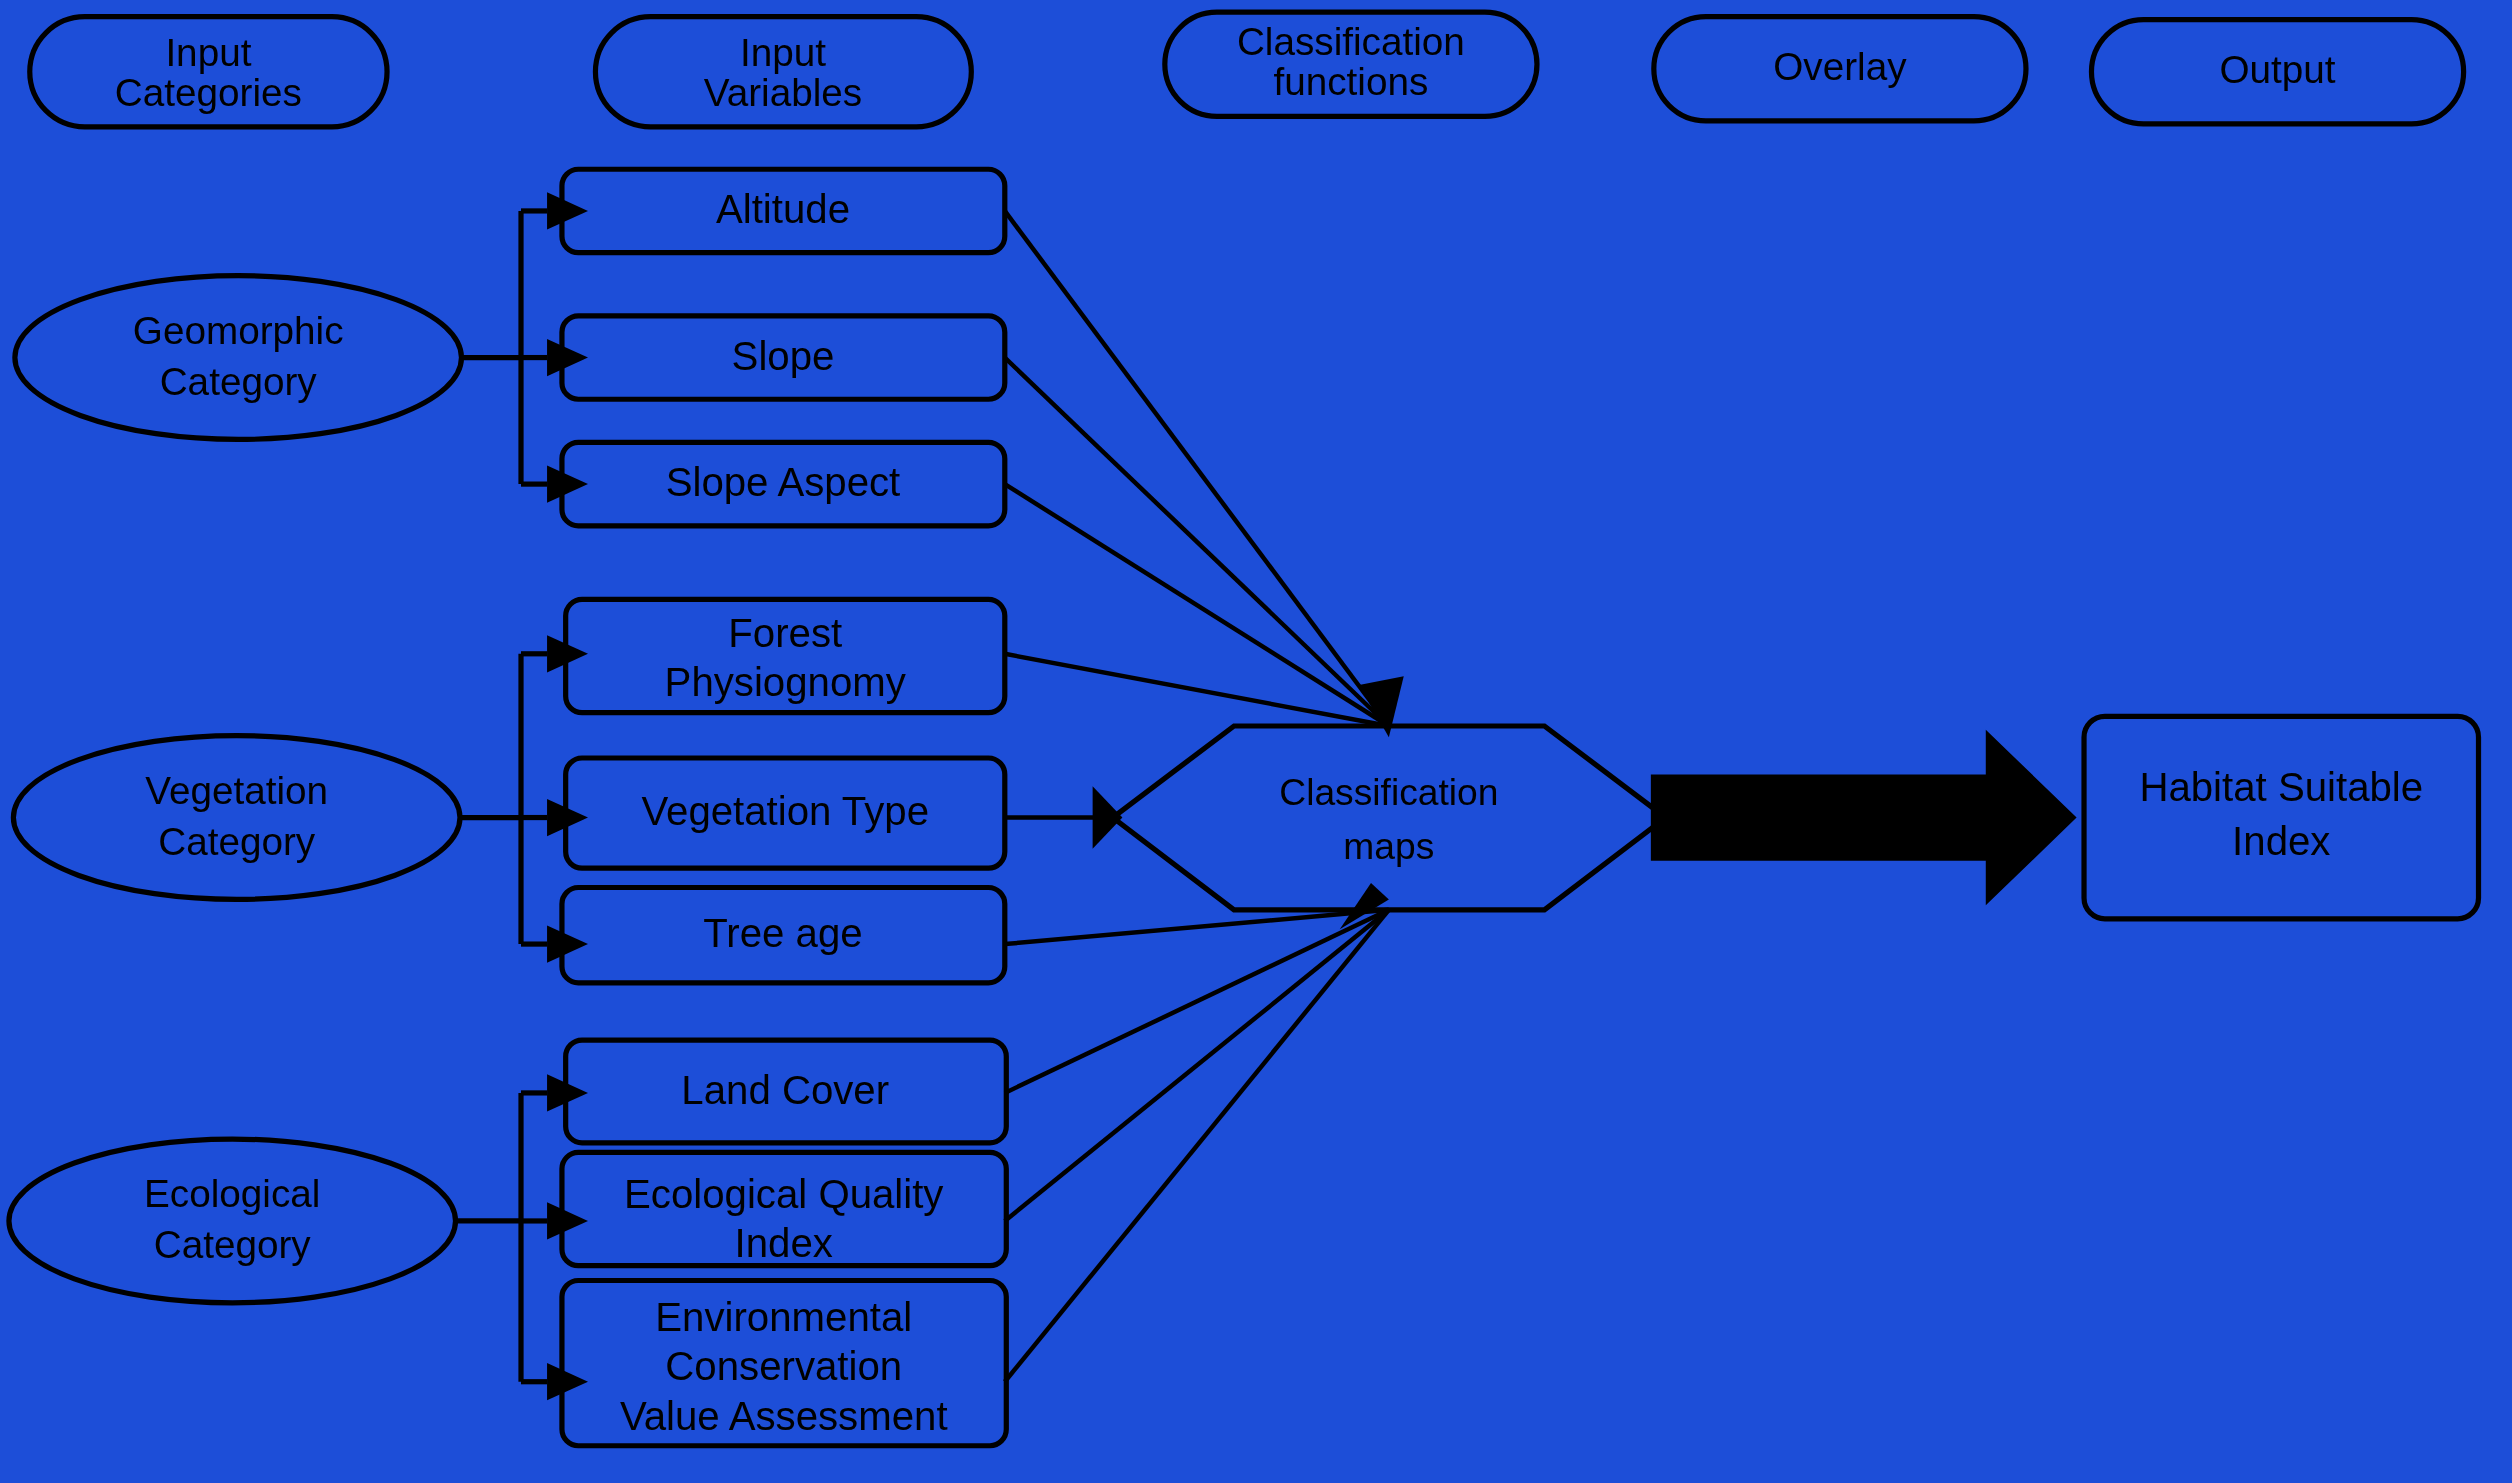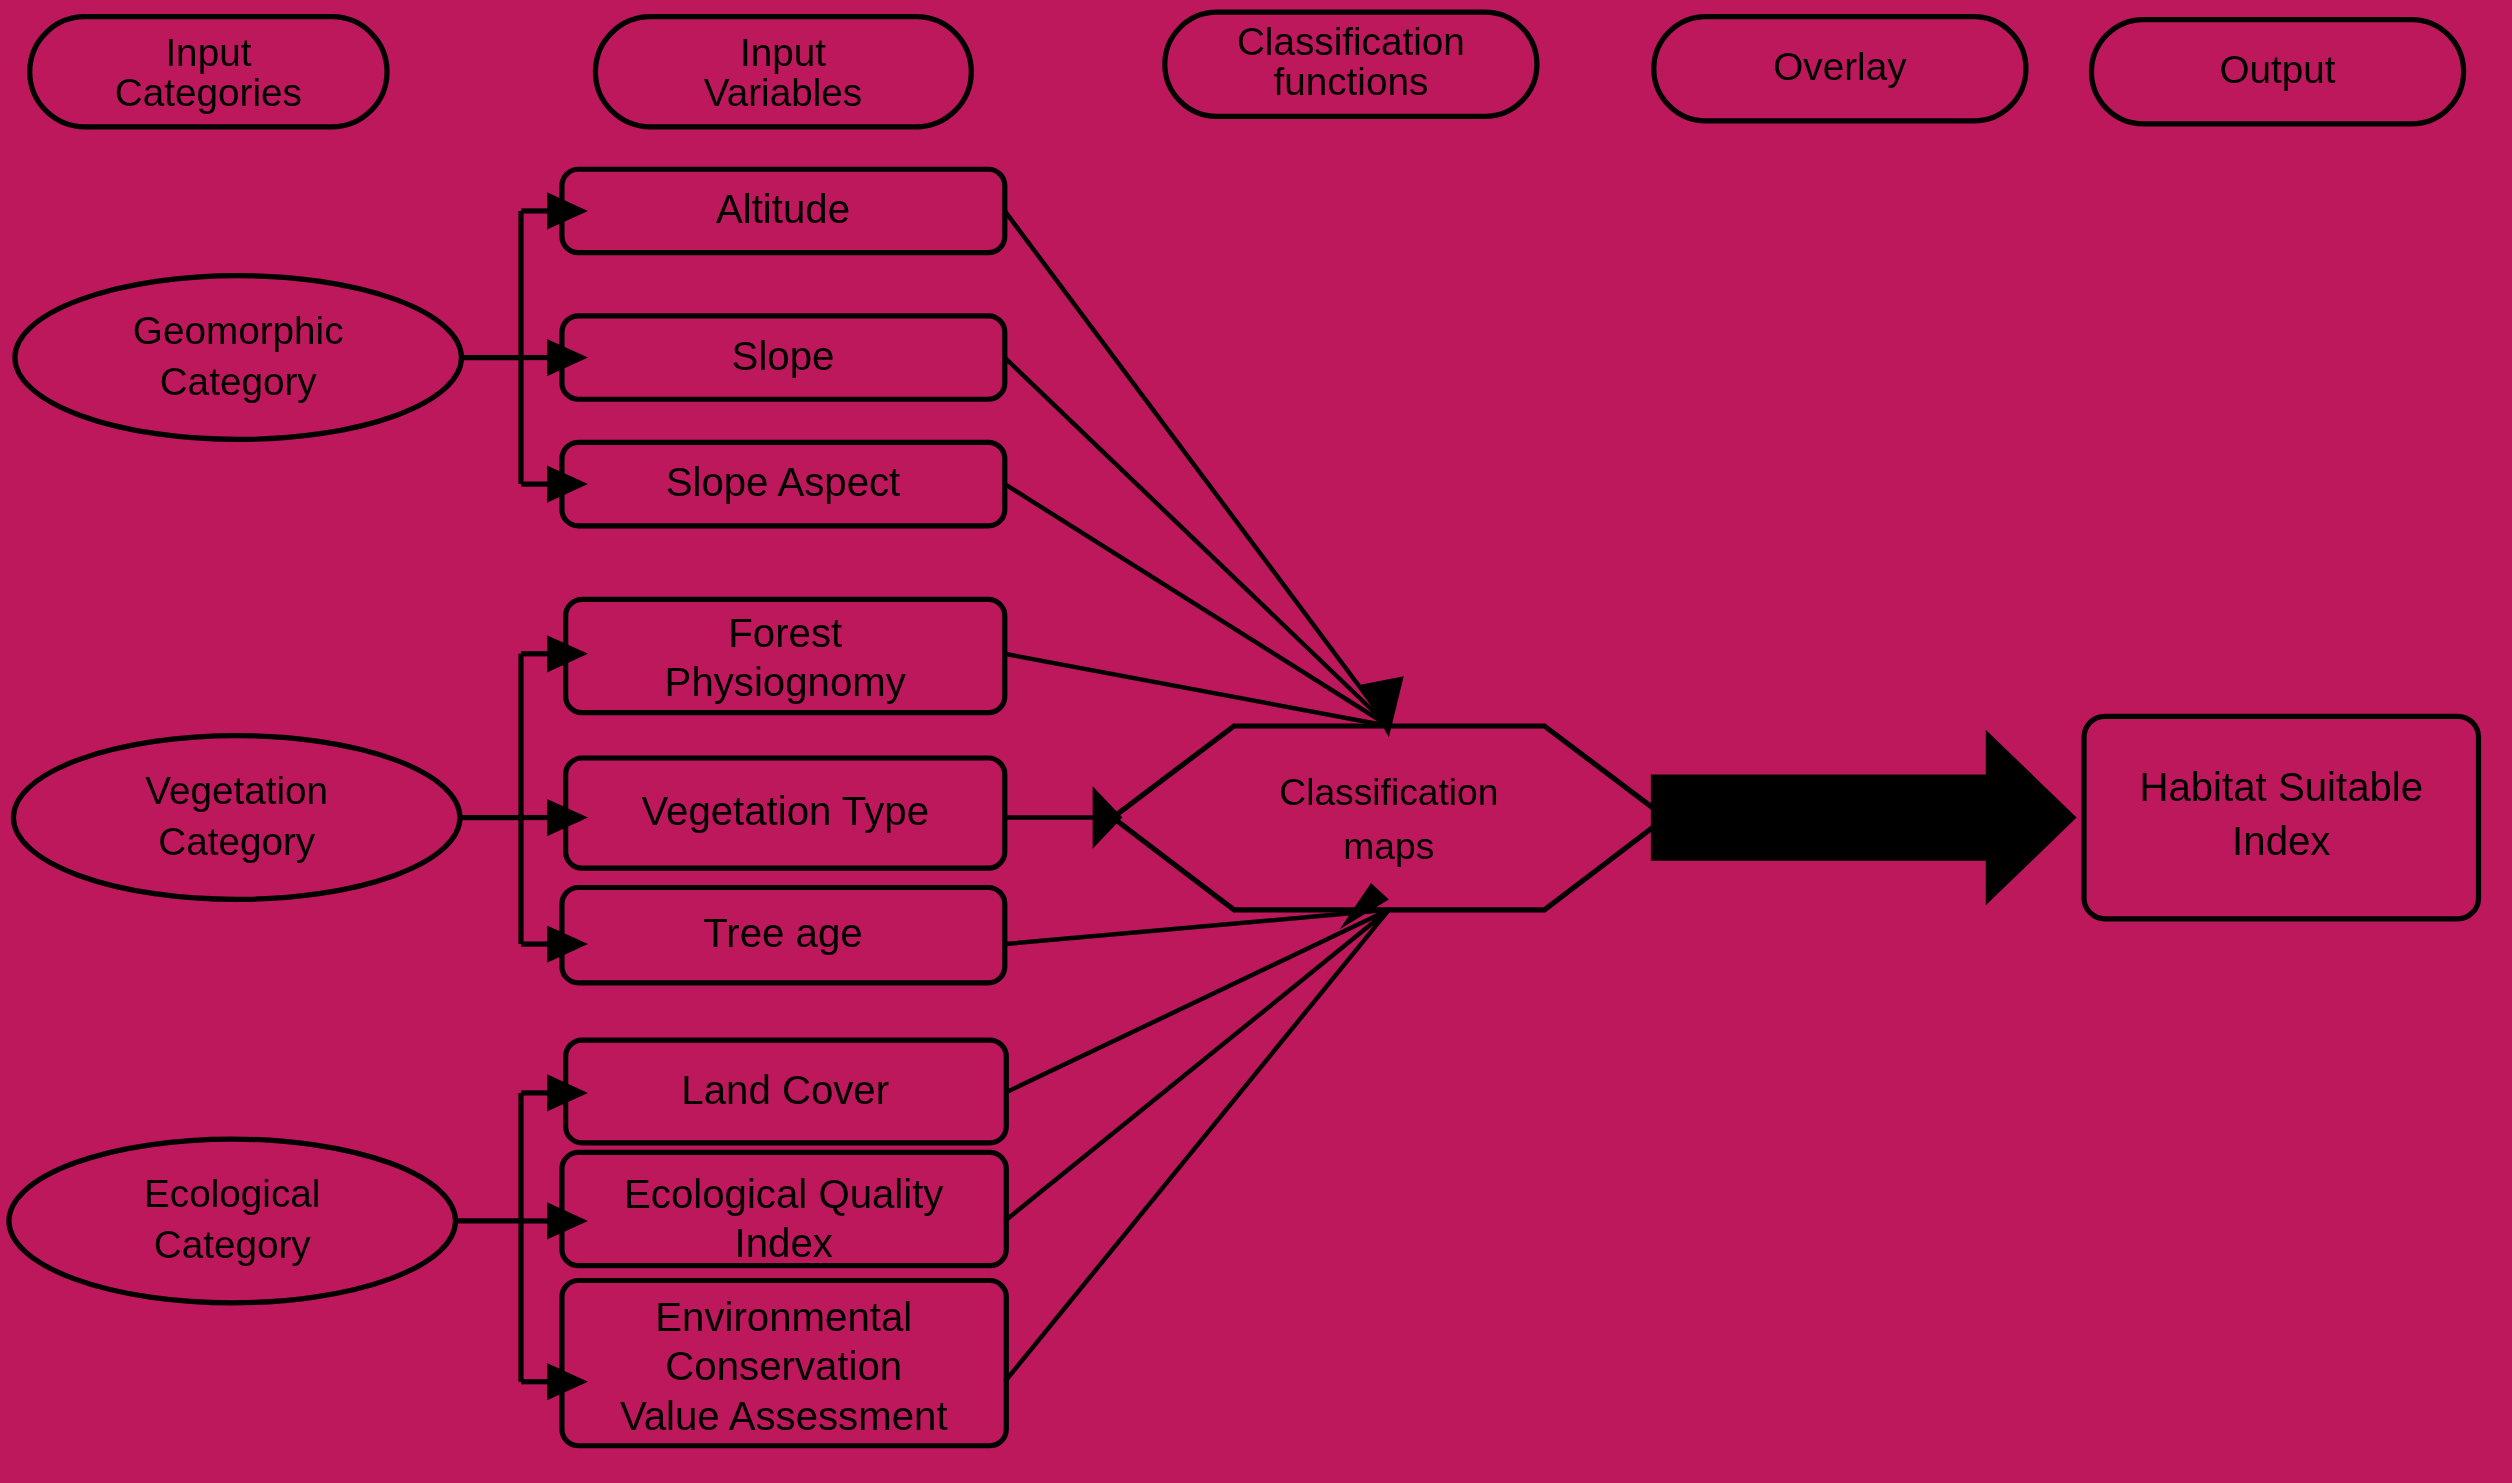--- a/index.html
+++ b/index.html
@@ -4,21 +4,21 @@
 <style>
   html, body {
     margin: 0;
     padding: 0;
     background: #ffffff;
   }
   #stage {
     position: relative;
     width: 2512px;
     height: 1484px;
-    background: #be185d;
+    background: #1d4ed8;
     font-family: "Liberation Sans", sans-serif;
   }
   svg#diagram {
     position: absolute;
     inset: 0;
     width: 2512px;
     height: 1484px;
     display: block;
   }
   .shape-fill   { fill: #ffffff; }

